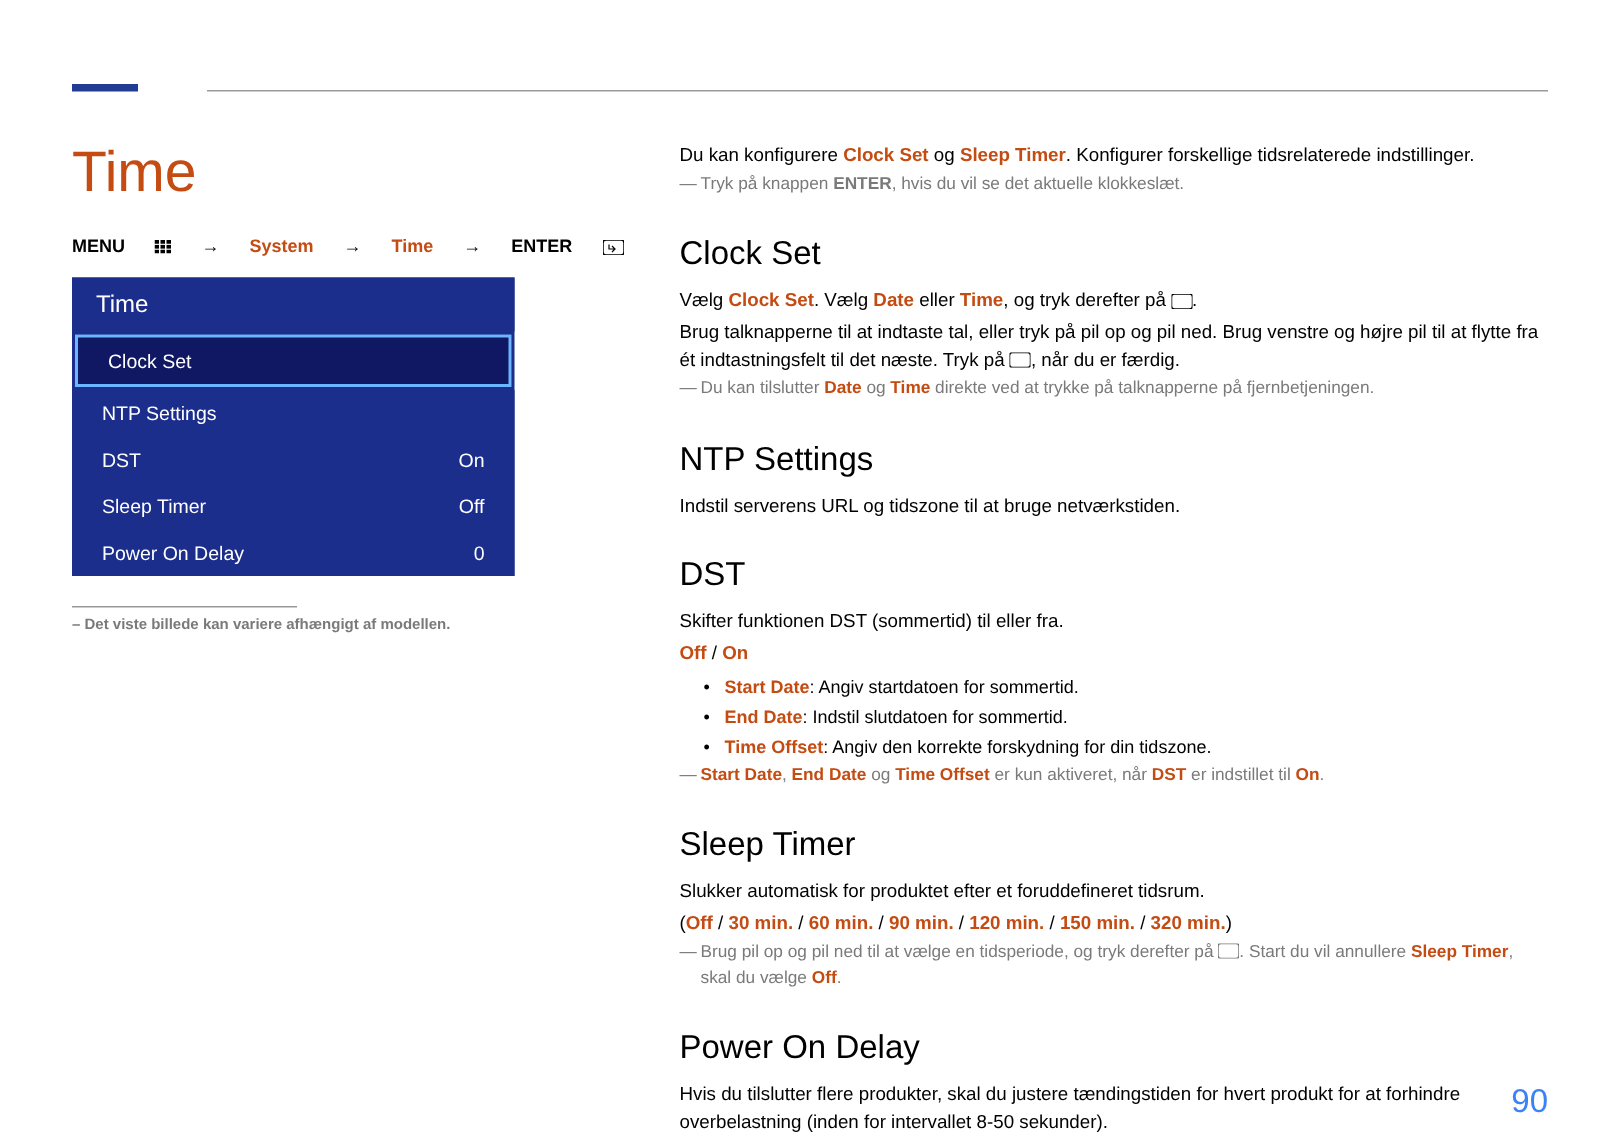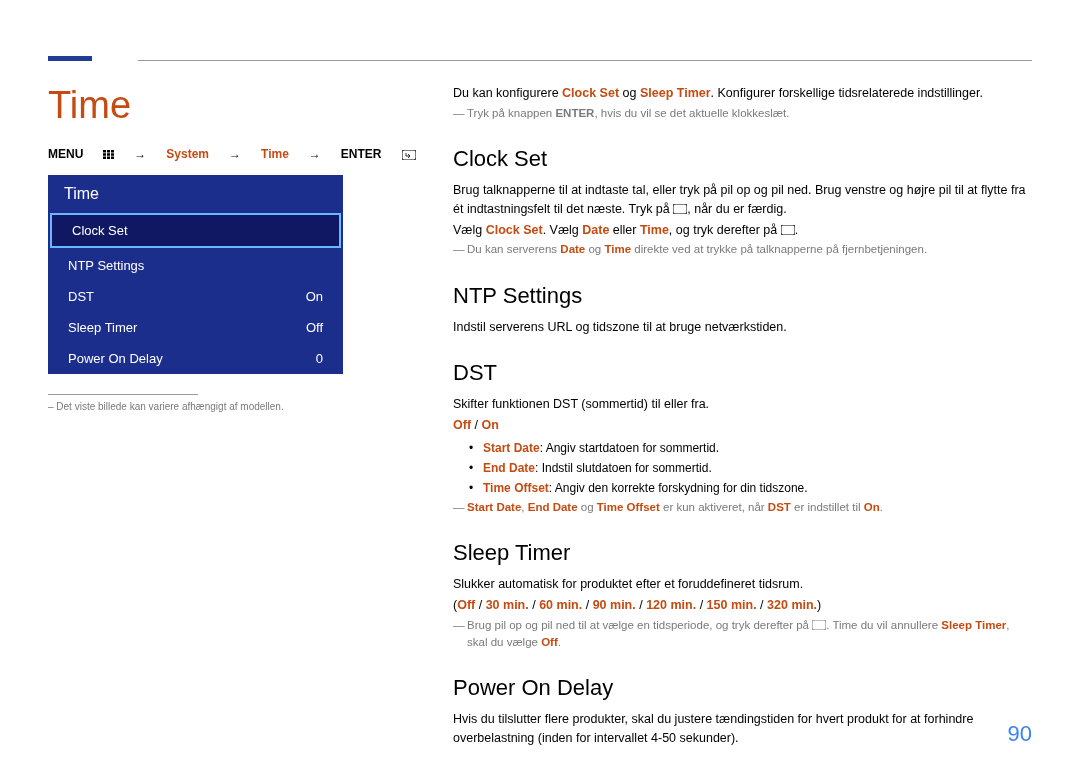--- a/index.html
+++ b/index.html
@@ -29,21 +29,21 @@
   }
   .top-rule {
     border-bottom: 1px solid #999;
     position: absolute;
     left: 90px;
     right: 0;
     top: 22px;
   }
   .content {
     display: flex;
-    margin-top: 20px;
+    margin-top: 30px;
   }
   .left-col {
     width: 355px;
     flex-shrink: 0;
   }
   .page-title {
     font-size: 38px;
     font-weight: 400;
     color: #c44c13;
     margin-bottom: 20px;
@@ -82,20 +82,21 @@
   }
   .disclaimer-rule {
     width: 150px;
     border-top: 1px solid #999;
     margin-top: 20px;
   }
   .disclaimer {
     font-size: 10px;
     color: #7a7a7a;
     margin-top: 6px;
+    font-weight: bold;
   }
   .right-col {
     flex: 1;
     padding-left: 50px;
     font-size: 12.5px;
     line-height: 1.5;
   }
   .intro-line { margin-bottom: 2px; }
   .dash-note {
     color: #7a7a7a;
@@ -221,31 +222,31 @@
     <div class="right-col">
       <div class="intro-line">
         <span>Du kan konfigurere </span><span class="red bold">Clock Set</span><span> og </span><span class="red bold">Sleep Timer</span><span>. Konfigurer forskellige tidsrelaterede indstillinger.</span>
       </div>
       <div class="dash-note">
         <span>Tryk på knappen </span><span class="bold">ENTER</span><span>, hvis du vil se det aktuelle klokkeslæt.</span>
       </div>
 
       <h2 class="section first">Clock Set</h2>
       <div class="body-text">
+        <span>Vælg </span><span class="red bold">Clock Set</span><span>. Vælg </span><span class="red bold">Date</span><span> eller </span><span class="red bold">Time</span><span>, og tryk derefter på </span><span><svg class="ico-enter" viewBox="0 0 14 10">
+              <rect x="0" y="0" width="14" height="10" rx="2" fill="none" stroke="#000" stroke-width="1"></rect>
+            </svg></span>.
+      </div>
+      <div class="body-text">
         <span>Brug talknapperne til at indtaste tal, eller tryk på pil op og pil ned. Brug venstre og højre pil til at flytte fra ét indtastningsfelt til det næste. Tryk på </span><span><svg class="ico-enter" viewBox="0 0 14 10">
               <rect x="0" y="0" width="14" height="10" rx="2" fill="none" stroke="#000" stroke-width="1"></rect>
             </svg></span><span>, når du er færdig.</span>
       </div>
-      <div class="body-text">
-        <span>Vælg </span><span class="red bold">Clock Set</span><span>. Vælg </span><span class="red bold">Date</span><span> eller </span><span class="red bold">Time</span><span>, og tryk derefter på </span><span><svg class="ico-enter" viewBox="0 0 14 10">
-              <rect x="0" y="0" width="14" height="10" rx="2" fill="none" stroke="#000" stroke-width="1"></rect>
-            </svg></span>.
-      </div>
-      <div class="dash-note">
-        <span>Du kan serverens </span><span class="red bold">Date</span><span> og </span><span class="red bold">Time</span><span> direkte ved at trykke på talknapperne på fjernbetjeningen.</span>
+      <div class="dash-note">
+        <span>Du kan tilslutter </span><span class="red bold">Date</span><span> og </span><span class="red bold">Time</span><span> direkte ved at trykke på talknapperne på fjernbetjeningen.</span>
       </div>
 
       <h2 class="section">NTP Settings</h2>
       <div class="body-text">Indstil serverens URL og tidszone til at bruge netværkstiden.</div>
 
       <h2 class="section">DST</h2>
       <div class="body-text">Skifter funktionen DST (sommertid) til eller fra.</div>
       <div class="body-text">
         <span class="red bold">Off</span><span> / </span><span class="red bold">On</span>
       </div>
@@ -259,22 +260,22 @@
       </div>
 
       <h2 class="section">Sleep Timer</h2>
       <div class="body-text">Slukker automatisk for produktet efter et foruddefineret tidsrum.</div>
       <div class="body-text">
         <span>(</span><span class="red bold">Off</span><span> / </span><span class="red bold">30 min.</span><span> / </span><span class="red bold">60 min.</span><span> / </span><span class="red bold">90 min.</span><span> / </span><span class="red bold">120 min.</span><span> / </span><span class="red bold">150 min.</span><span> / </span><span class="red bold">320 min.</span><span>)</span>
       </div>
       <div class="dash-note">
         <span>Brug pil op og pil ned til at vælge en tidsperiode, og tryk derefter på </span><span><svg class="ico-enter" viewBox="0 0 14 10">
               <rect x="0" y="0" width="14" height="10" rx="2" fill="none" stroke="#7a7a7a" stroke-width="1"></rect>
-            </svg></span><span>. Time du vil annullere </span><span class="red bold">Sleep Timer</span><span>, skal du vælge </span><span class="red bold">Off</span><span>.</span>
+            </svg></span><span>. Start du vil annullere </span><span class="red bold">Sleep Timer</span><span>, skal du vælge </span><span class="red bold">Off</span><span>.</span>
       </div>
 
       <h2 class="section">Power On Delay</h2>
-      <div class="body-text">Hvis du tilslutter flere produkter, skal du justere tændingstiden for hvert produkt for at forhindre overbelastning (inden for intervallet 4-50 sekunder).</div>
+      <div class="body-text">Hvis du tilslutter flere produkter, skal du justere tændingstiden for hvert produkt for at forhindre overbelastning (inden for intervallet 8-50 sekunder).</div>
     </div>
   </div>
 </div>
 
 <div class="page-num">90</div>
 
 </body></html>

